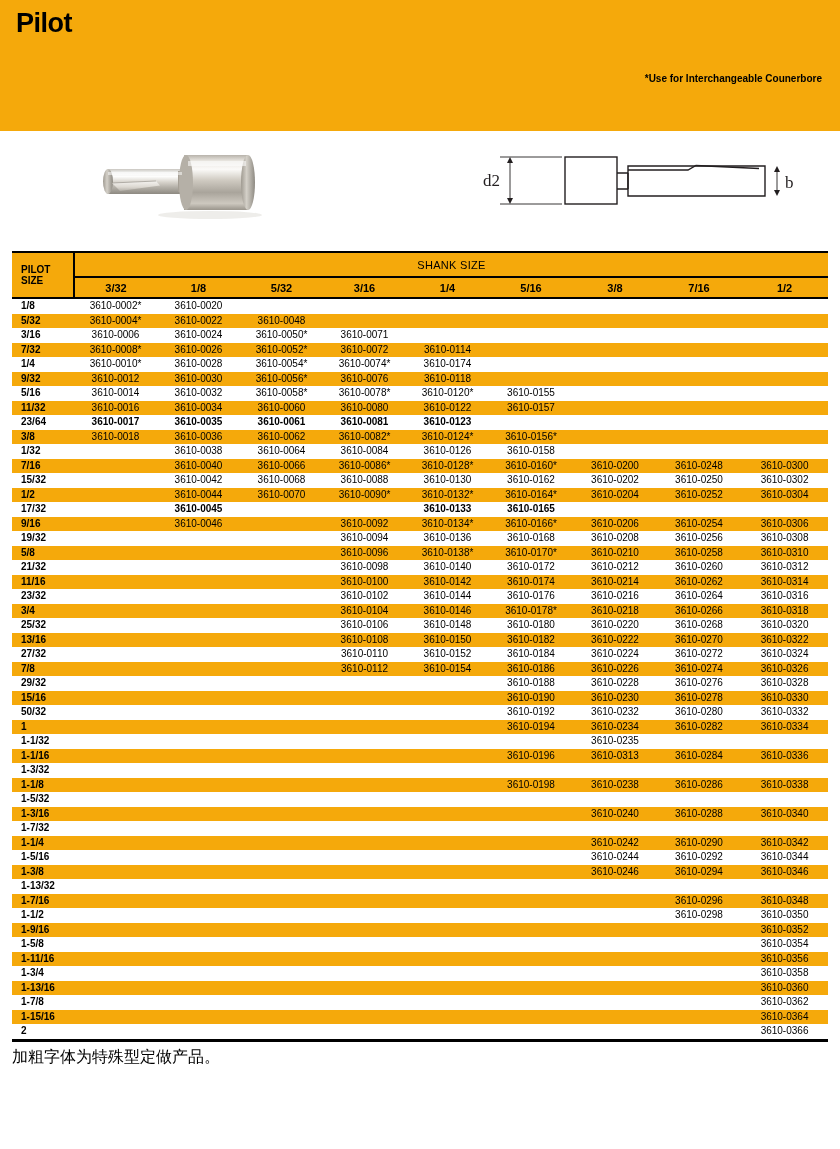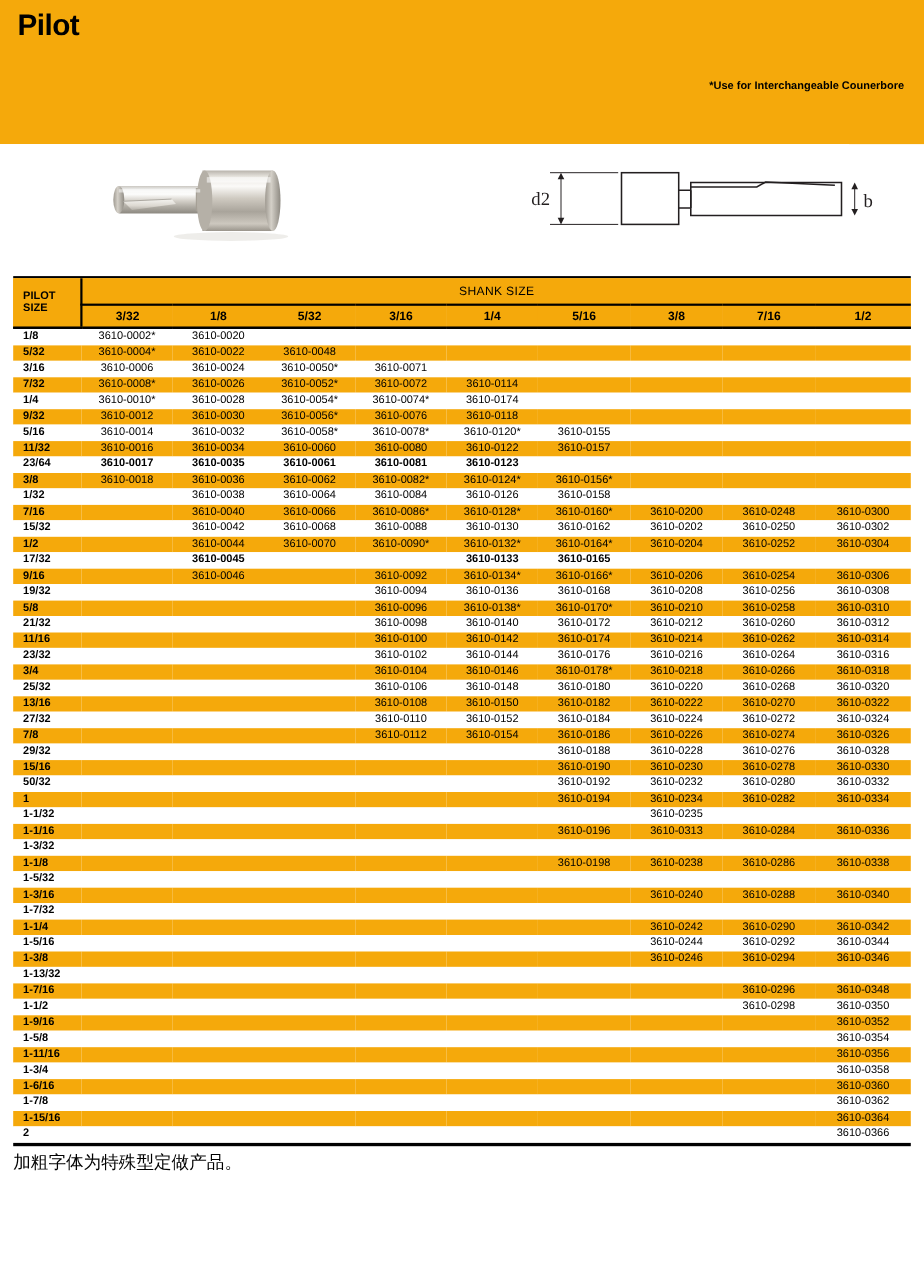--- a/index.html
+++ b/index.html
@@ -865,21 +865,21 @@
           <td class="val-cell"></td>
           <td class="val-cell"></td>
           <td class="val-cell"></td>
           <td class="val-cell"></td>
           <td class="val-cell"></td>
           <td class="val-cell"></td>
           <td class="val-cell"></td>
           <td class="val-cell">3610-0358</td>
         </tr>
         <tr class="row-o">
-          <td class="pilot-cell">1-6/16</td>
+          <td class="pilot-cell">1-13/16</td>
           <td class="val-cell"></td>
           <td class="val-cell"></td>
           <td class="val-cell"></td>
           <td class="val-cell"></td>
           <td class="val-cell"></td>
           <td class="val-cell"></td>
           <td class="val-cell"></td>
           <td class="val-cell"></td>
           <td class="val-cell">3610-0360</td>
         </tr>

